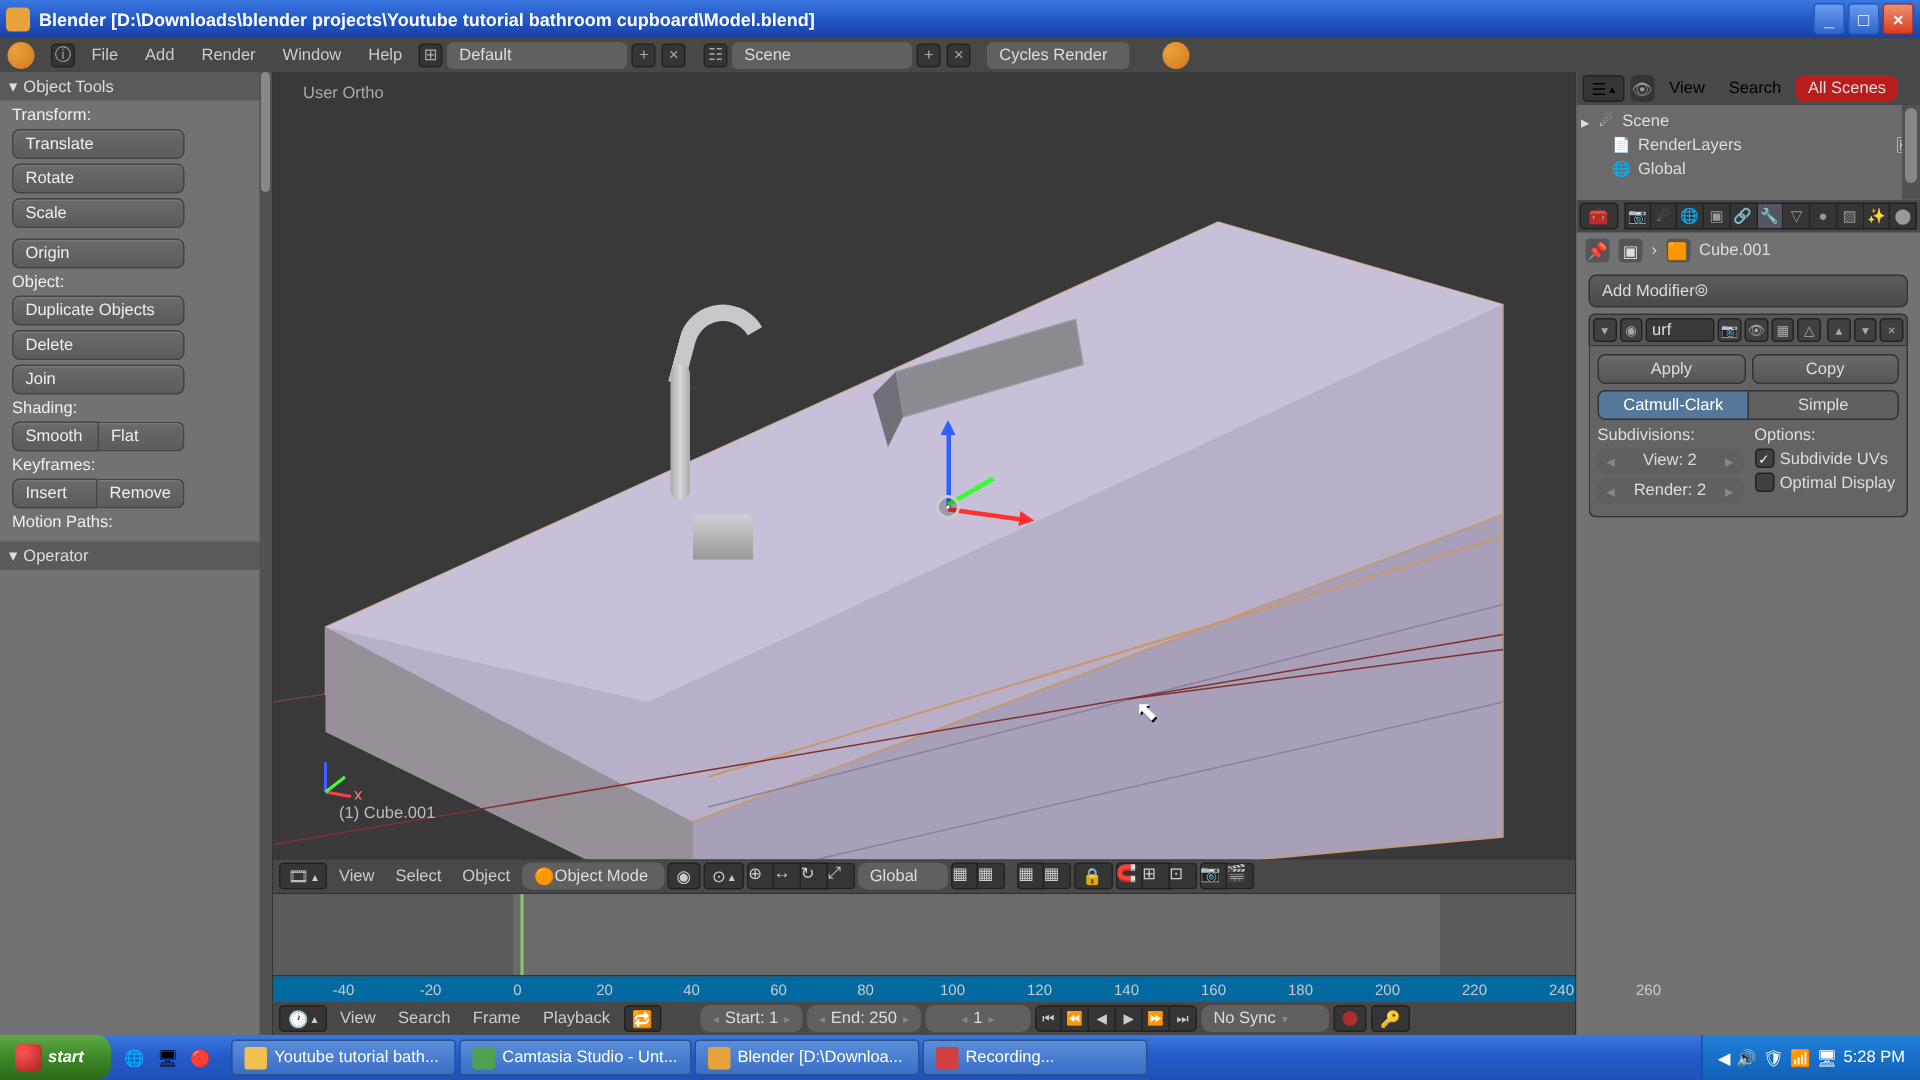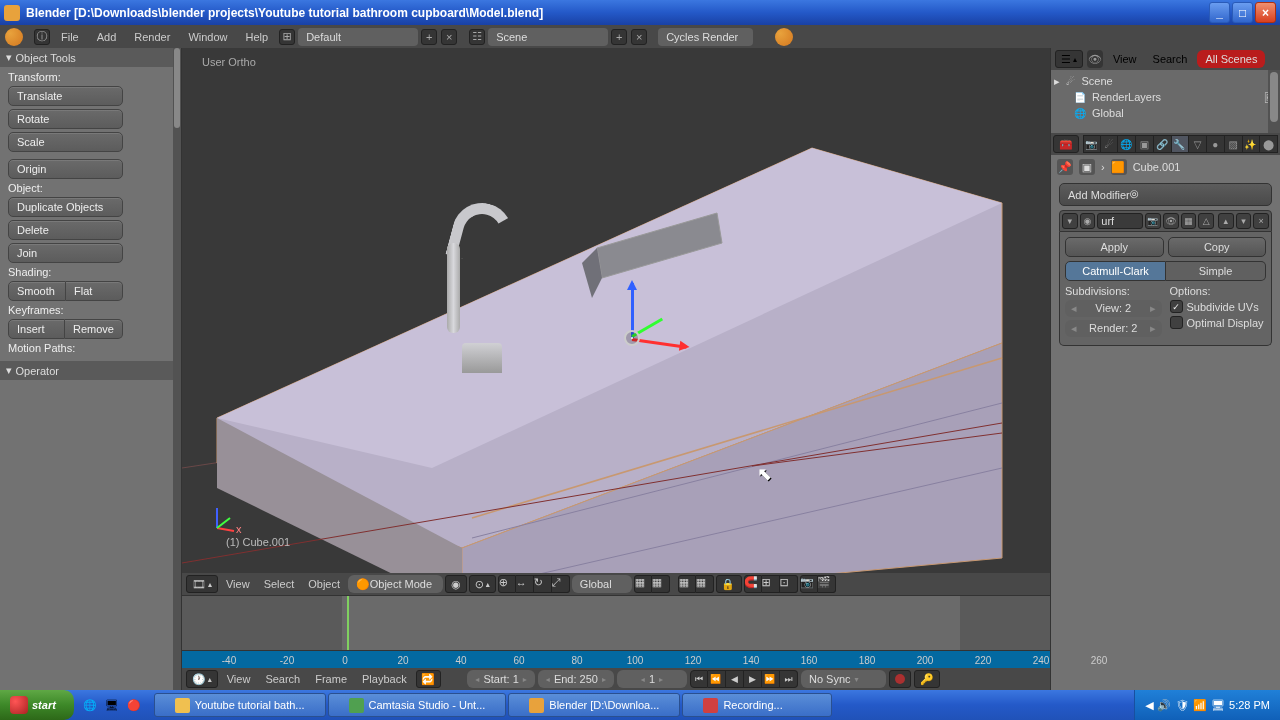--- a/index.html
+++ b/index.html
@@ -129,21 +129,21 @@
 .mod-chk { display:flex; align-items:center; gap:4px; color:#ddd; font-size:10px; margin-bottom:3px; }
 .chk { width:13px; height:13px; background:#404040; border:1px solid #222; border-radius:3px; display:flex; align-items:center; justify-content:center; color:#eee; font-size:9px; }
 
 
 .taskbar { position:absolute; bottom:0; left:0; right:0; height:30px; background:linear-gradient(#3b77e0,#2459c8 50%,#2052b8); display:flex; align-items:center; }
 .start-btn { height:30px; background:linear-gradient(#5fa845,#3d8828 50%,#2d6818); color:#fff; font-style:italic; font-weight:bold; font-size:16px; padding:0 18px 0 10px; display:flex; align-items:center; gap:4px; border-radius:0 10px 10px 0; }
 .start-btn .logo { width:18px; height:18px; background:radial-gradient(circle at 30% 30%,#f55,#a22); border-radius:4px; position:relative; }
 .ql { display:flex; gap:2px; padding:0 6px; }
 .ql-item { width:20px; height:22px; display:flex; align-items:center; justify-content:center; }
 .tasks { display:flex; gap:2px; flex:1; padding:0 4px; }
-.task { height:24px; background:linear-gradient(#5a8ed8,#3a6ec8); border:1px solid #2a5090; border-radius:3px; padding:0 20px; display:flex; align-items:center; gap:5px; color:#fff; min-width:150px; }
+.task { height:24px; background:linear-gradient(#5a8ed8,#3a6ec8); border:1px solid #2a5090; border-radius:3px; padding:0 8px; display:flex; align-items:center; gap:5px; color:#fff; min-width:150px; }
 .task .tico { width:15px; height:15px; background:#e8a23c; border-radius:2px; }
 .tray { background:linear-gradient(#2080d8,#1060b8); height:30px; padding:0 10px; display:flex; align-items:center; gap:4px; color:#fff; border-left:1px solid #1850a0; }
 </style>
 </head>
 <body>
 
 <div class="xp-title">
   <div class="icon"></div>
   <div class="title">Blender [D:\Downloads\blender projects\Youtube tutorial bathroom cupboard\Model.blend]</div>
   <div class="xp-btns">

